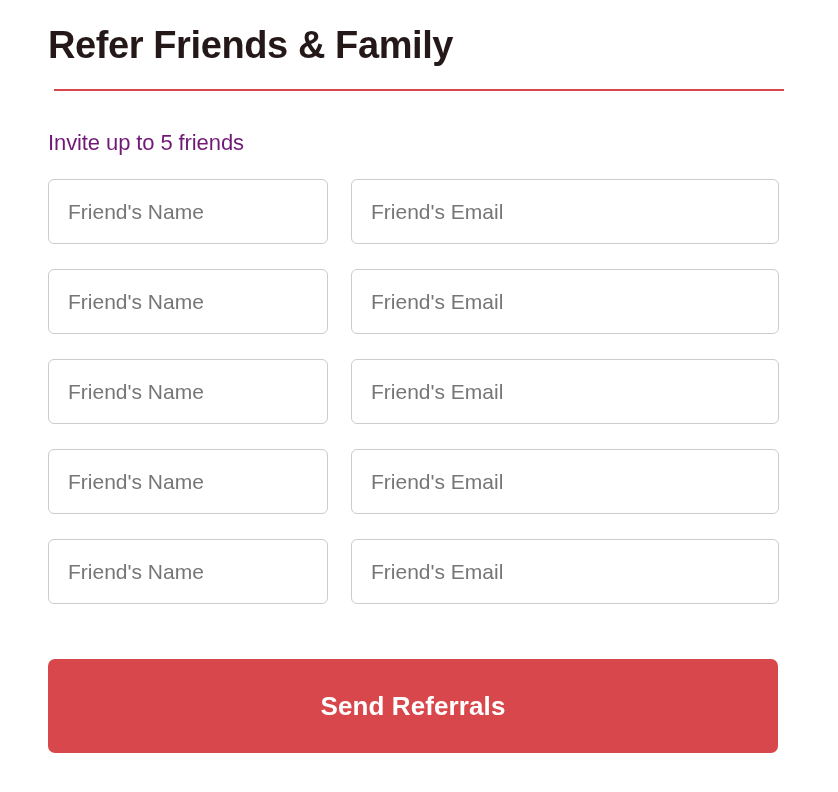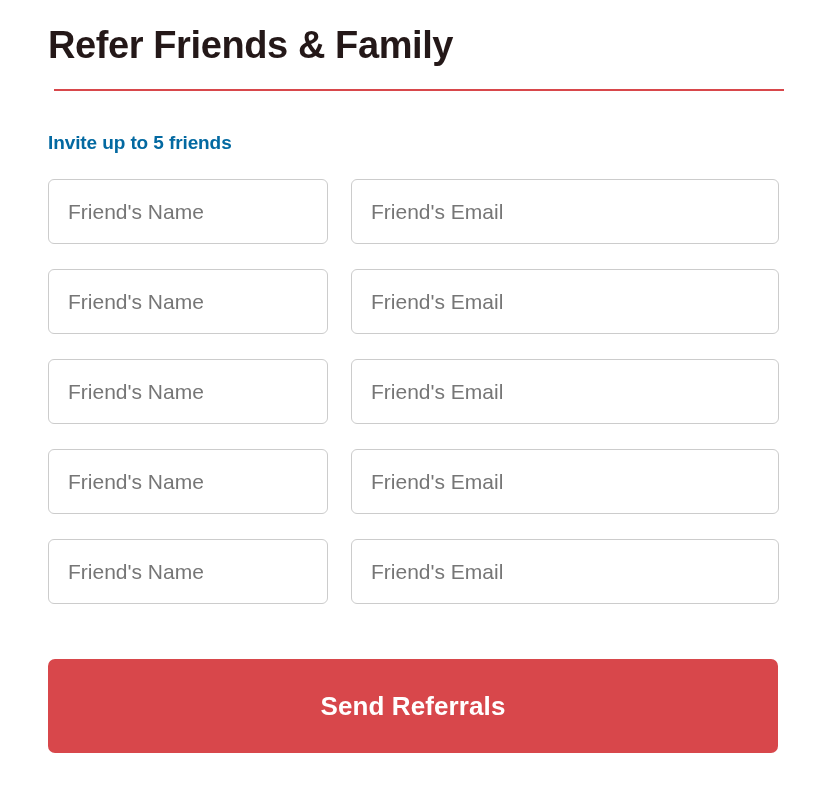--- a/index.html
+++ b/index.html
@@ -44,24 +44,24 @@
     width: 730px;
     height: 2px;
     background: #d8474b;
     border: 0;
   }
 
   
   .section-label {
     margin: 0;
     padding-top: 33px;
-    font-size: 19px;
+    font-size: 22px;
     line-height: 22px;
-    font-weight: 700;
-    color: #0369a1;
+    font-weight: 400;
+    color: #701a75;
     letter-spacing: -0.1px;
   }
 
   
   .invite-rows {
     margin-top: 25px;
   }
 
   .invite-row {
     display: flex;

